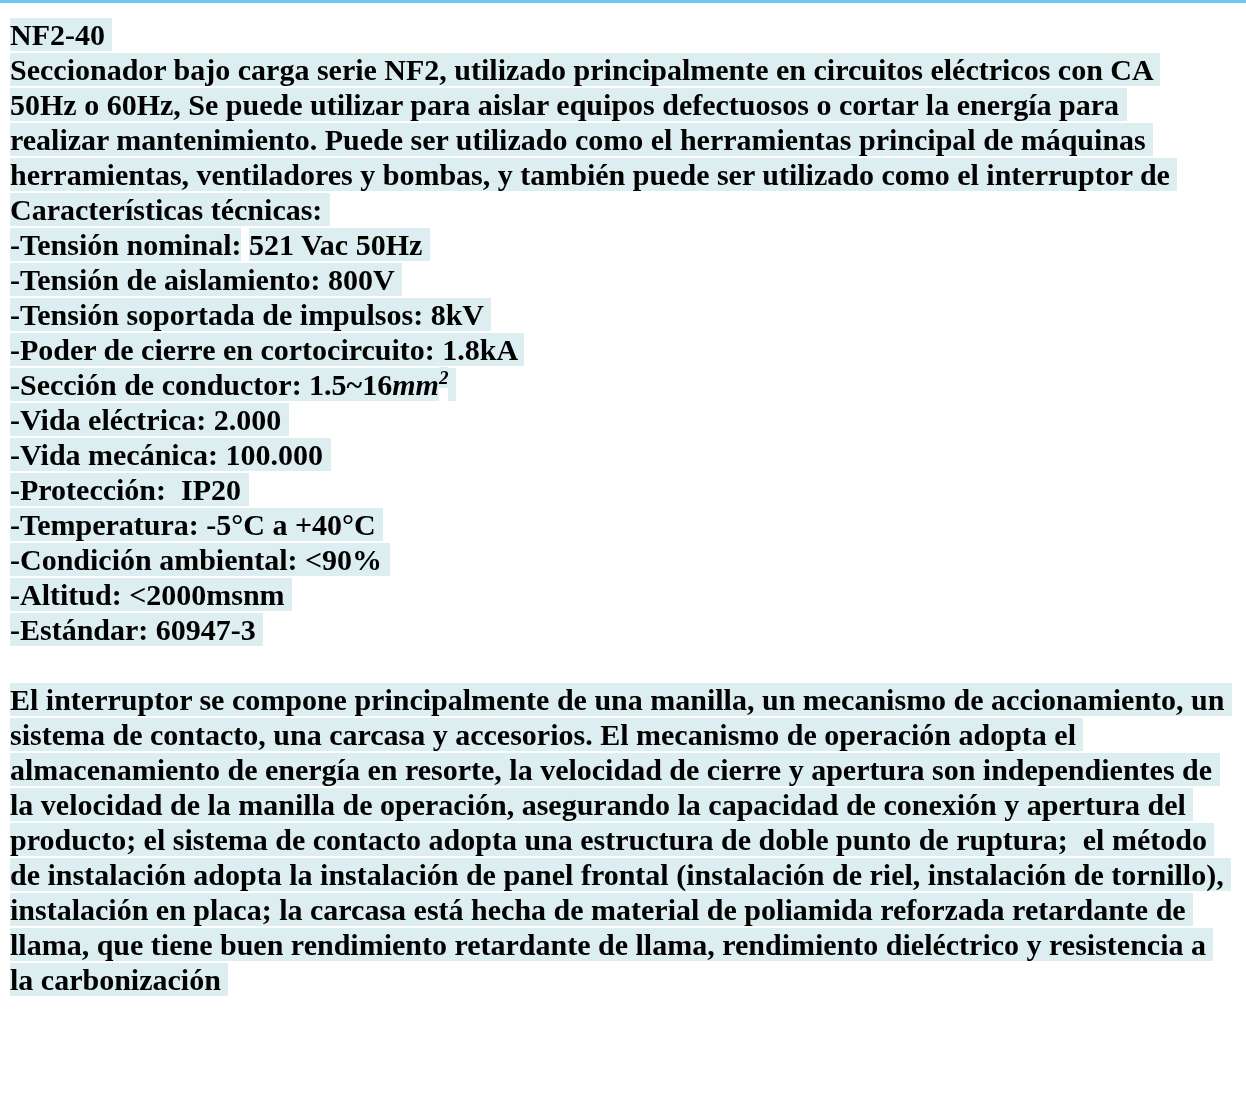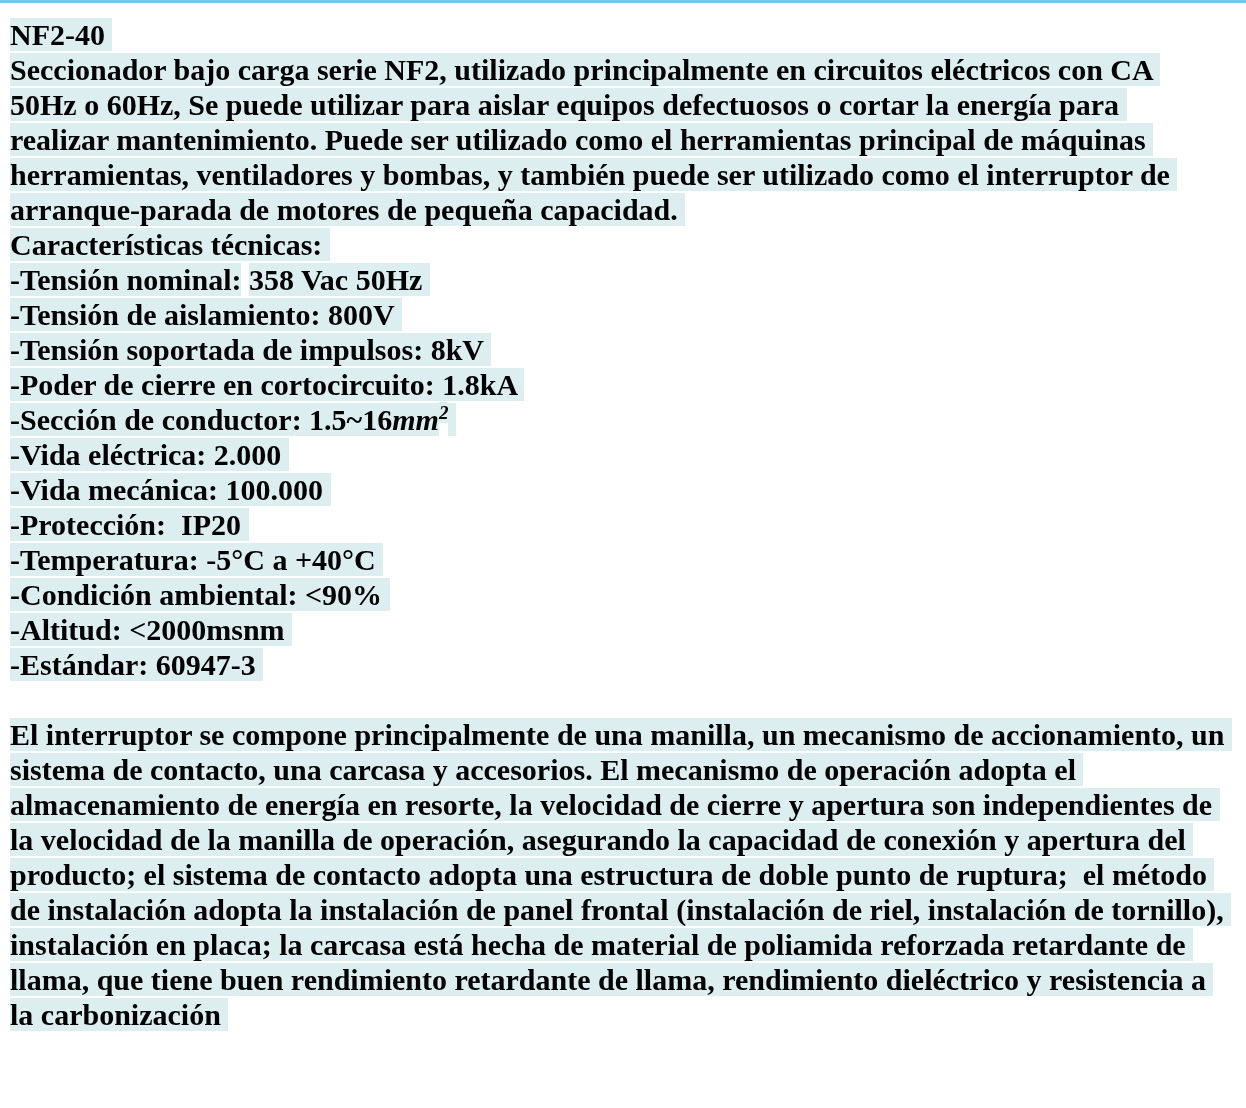--- a/index.html
+++ b/index.html
@@ -46,23 +46,22 @@
 <body>
 
 <div class="topbar"></div>
 
 <div class="doc">
     <div class="line"><span class="hl">NF2-40 </span></div>
     <div class="line"><span class="hl">Seccionador bajo carga serie NF2, utilizado principalmente en circuitos eléctricos con CA </span></div>
     <div class="line"><span class="hl">50Hz o 60Hz, Se puede utilizar para aislar equipos defectuosos o cortar la energía para </span></div>
     <div class="line"><span class="hl">realizar mantenimiento. Puede ser utilizado como el herramientas principal de máquinas </span></div>
     <div class="line"><span class="hl">herramientas, ventiladores y bombas, y también puede ser utilizado como el interruptor de </span></div>
-    <div class="line"><span class="hl">arranque-parada de motores de pequeña capacidad. </span></div>
     <div class="line"><span class="hl">Características técnicas: </span></div>
-    <div class="line"><span class="hl">-Tensión nominal:</span><span class=""> </span><span class="hl">358 Vac 50Hz </span></div>
+    <div class="line"><span class="hl">-Tensión nominal:</span><span class=""> </span><span class="hl">521 Vac 50Hz </span></div>
     <div class="line"><span class="hl">-Tensión de aislamiento: 800V </span></div>
     <div class="line"><span class="hl">-Tensión soportada de impulsos: 8kV </span></div>
     <div class="line"><span class="hl">-Poder de cierre en cortocircuito: 1.8kA </span></div>
     <div class="line"><span class="hl">-Sección de conductor: 1.5~16</span><span class="hl i">mm</span><span class="hl i sup">2</span><span class="hl"> </span></div>
     <div class="line"><span class="hl">-Vida eléctrica: 2.000 </span></div>
     <div class="line"><span class="hl">-Vida mecánica: 100.000 </span></div>
     <div class="line"><span class="hl">-Protección:  IP20 </span></div>
     <div class="line"><span class="hl">-Temperatura: -5°C a +40°C </span></div>
     <div class="line"><span class="hl">-Condición ambiental: &lt;90% </span></div>
     <div class="line"><span class="hl">-Altitud: &lt;2000msnm </span></div>

